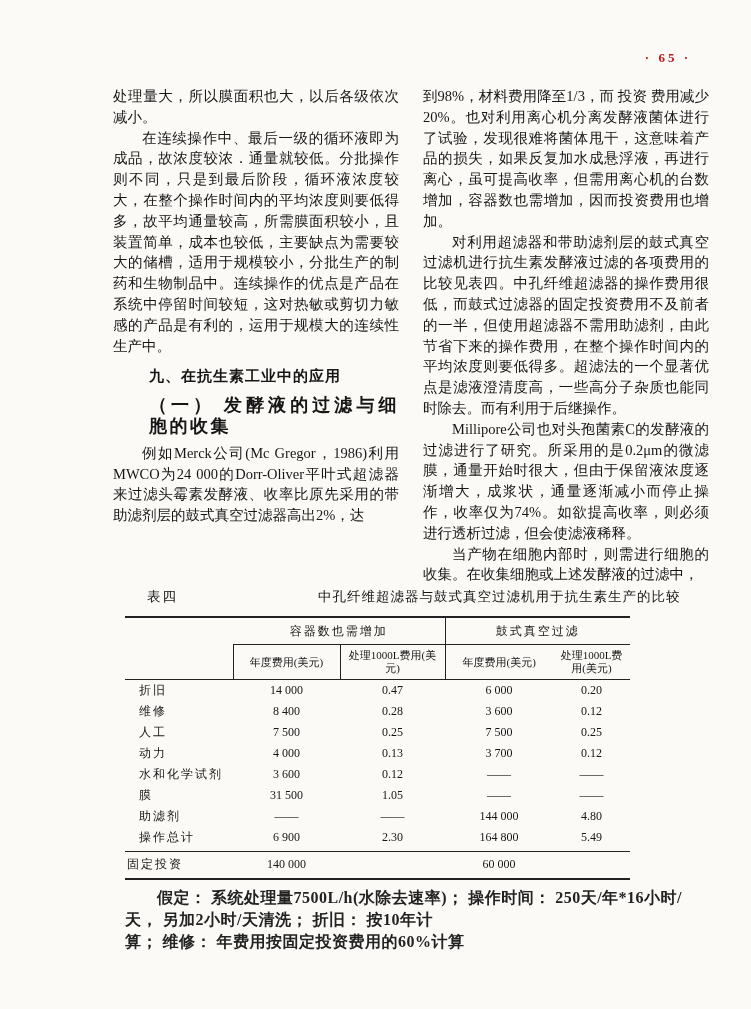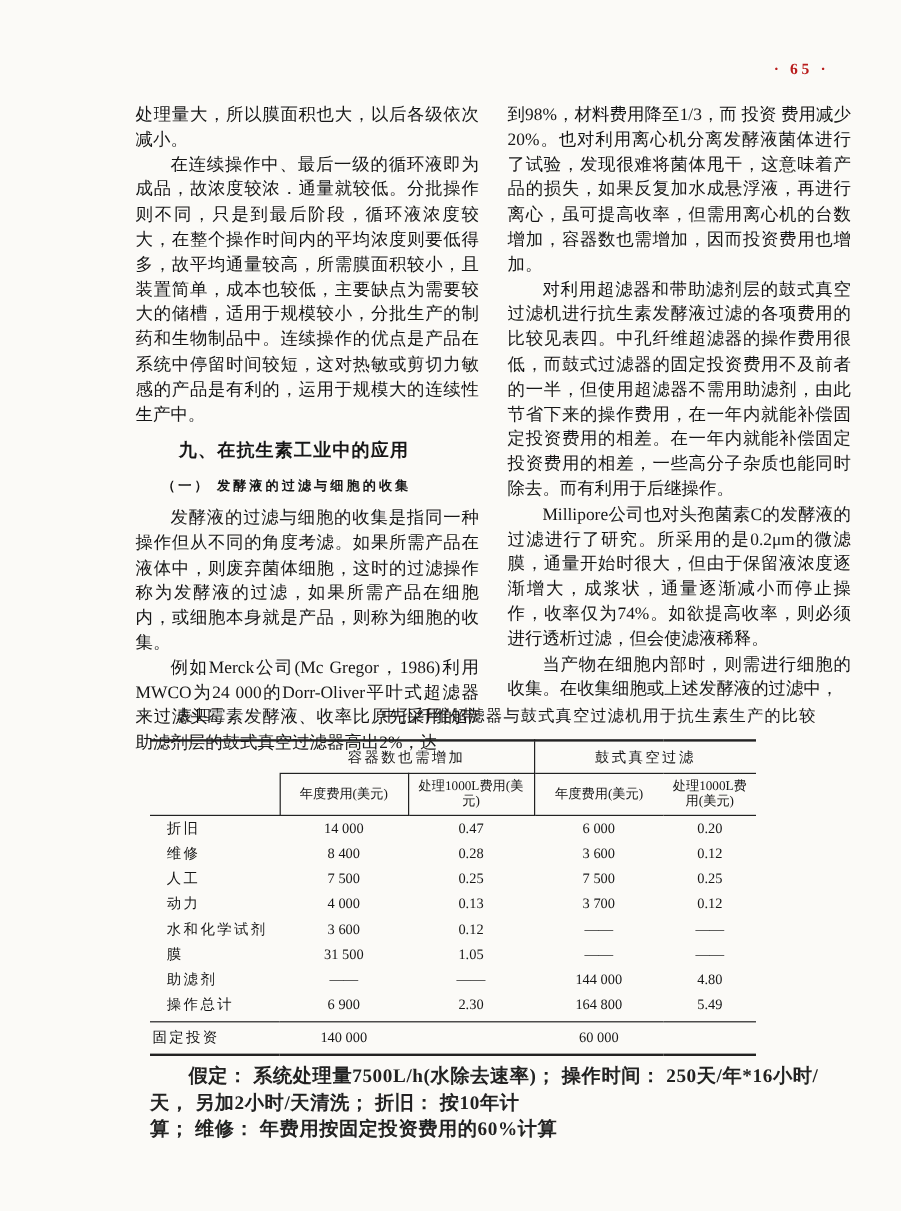--- a/index.html
+++ b/index.html
@@ -27,21 +27,21 @@
 
   .sec-heading{
     font-weight:bold;
     font-family:"Liberation Sans","DejaVu Sans",sans-serif;
     font-size:15px;
     margin:10px 0 8px 2.4em;
     letter-spacing:1px;
   }
   .sub-heading{
     font-weight:bold;
-    font-size:11px;
+    font-size:18px;
     margin:2px 0 6px 2em;
     letter-spacing:2.5px;
   }
 
   
   .table-block{position:absolute;left:125px;top:588px;width:584px;}
   .table-caption{
     display:flex;align-items:baseline;
     font-family:"Liberation Sans","DejaVu Sans",sans-serif;
     font-weight:normal;font-size:13.5px;margin-bottom:10px;gap:20px;
@@ -89,27 +89,26 @@
 
   <div class="page-number">· 65 ·</div>
 
   <div class="columns">
 
     <div class="col">
       <p class="cont">处理量大，所以膜面积也大，以后各级依次减小。</p>
       <p>在连续操作中、最后一级的循环液即为成品，故浓度较浓．通量就较低。分批操作则不同，只是到最后阶段，循环液浓度较大，在整个操作时间内的平均浓度则要低得多，故平均通量较高，所需膜面积较小，且装置简单，成本也较低，主要缺点为需要较大的储槽，适用于规模较小，分批生产的制药和生物制品中。连续操作的优点是产品在系统中停留时间较短，这对热敏或剪切力敏感的产品是有利的，运用于规模大的连续性生产中。</p>
       <div class="sec-heading">九、在抗生素工业中的应用</div>
       <div class="sub-heading">（一） 发酵液的过滤与细胞的收集</div>
-      <p>发酵液的过滤与细胞的收集是指同一种操作但从不同的角度考滤。如果所需产品在液体中，则废弃菌体细胞，这时的过滤操作称为发酵液的过滤，如果所需产品在细胞内，或细胞本身就是产品，则称为细胞的收集。</p>
       <p>例如Merck公司(Mc Gregor，1986)利用MWCO为24 000的Dorr-Oliver平叶式超滤器来过滤头霉素发酵液、收率比原先采用的带助滤剂层的鼓式真空过滤器高出2%，达</p>
     </div>
 
     <div class="col">
       <p class="cont">到98%，材料费用降至1/3，而 投资 费用减少20%。也对利用离心机分离发酵液菌体进行了试验，发现很难将菌体甩干，这意味着产品的损失，如果反复加水成悬浮液，再进行离心，虽可提高收率，但需用离心机的台数增加，容器数也需增加，因而投资费用也增加。</p>
-      <p>对利用超滤器和带助滤剂层的鼓式真空过滤机进行抗生素发酵液过滤的各项费用的比较见表四。中孔纤维超滤器的操作费用很低，而鼓式过滤器的固定投资费用不及前者的一半，但使用超滤器不需用助滤剂，由此节省下来的操作费用，在一年内就能补偿固定投资费用的相差。在一年内就能补偿固定投资费用的相差，一些高分子杂质也能同时除去。而有利用于后继操作。</p>
+      <p>对利用超滤器和带助滤剂层的鼓式真空过滤机进行抗生素发酵液过滤的各项费用的比较见表四。中孔纤维超滤器的操作费用很低，而鼓式过滤器的固定投资费用不及前者的一半，但使用超滤器不需用助滤剂，由此节省下来的操作费用，在整个操作时间内的平均浓度则要低得多。超滤法的一个显著优点是滤液澄清度高，一些高分子杂质也能同时除去。而有利用于后继操作。</p>
       <p>Millipore公司也对头孢菌素C的发酵液的过滤进行了研究。所采用的是0.2μm的微滤膜，通量开始时很大，但由于保留液浓度逐渐增大，成浆状，通量逐渐减小而停止操作，收率仅为74%。如欲提高收率，则必须进行透析过滤，但会使滤液稀释。</p>
       <p>当产物在细胞内部时，则需进行细胞的收集。在收集细胞或上述发酵液的过滤中，</p>
     </div>
 
   </div>
 
   <div class="table-block">
 
     <div class="table-caption">
       <span class="tag">表四</span>

